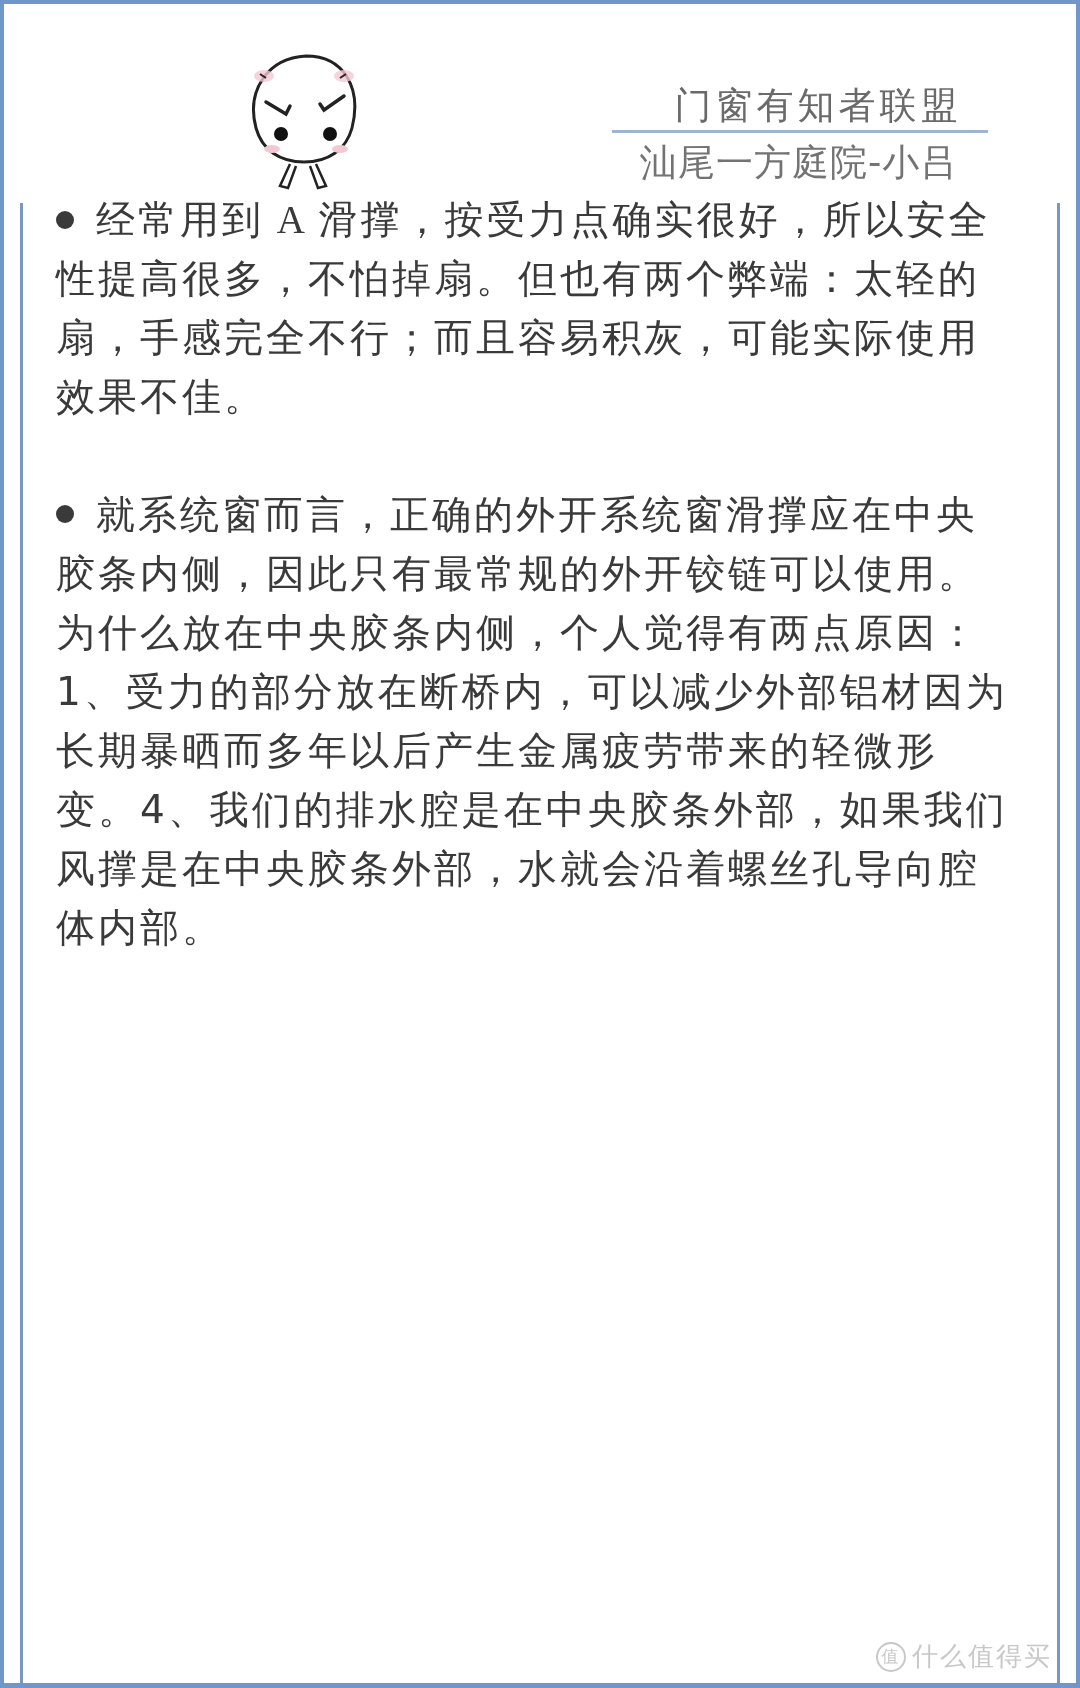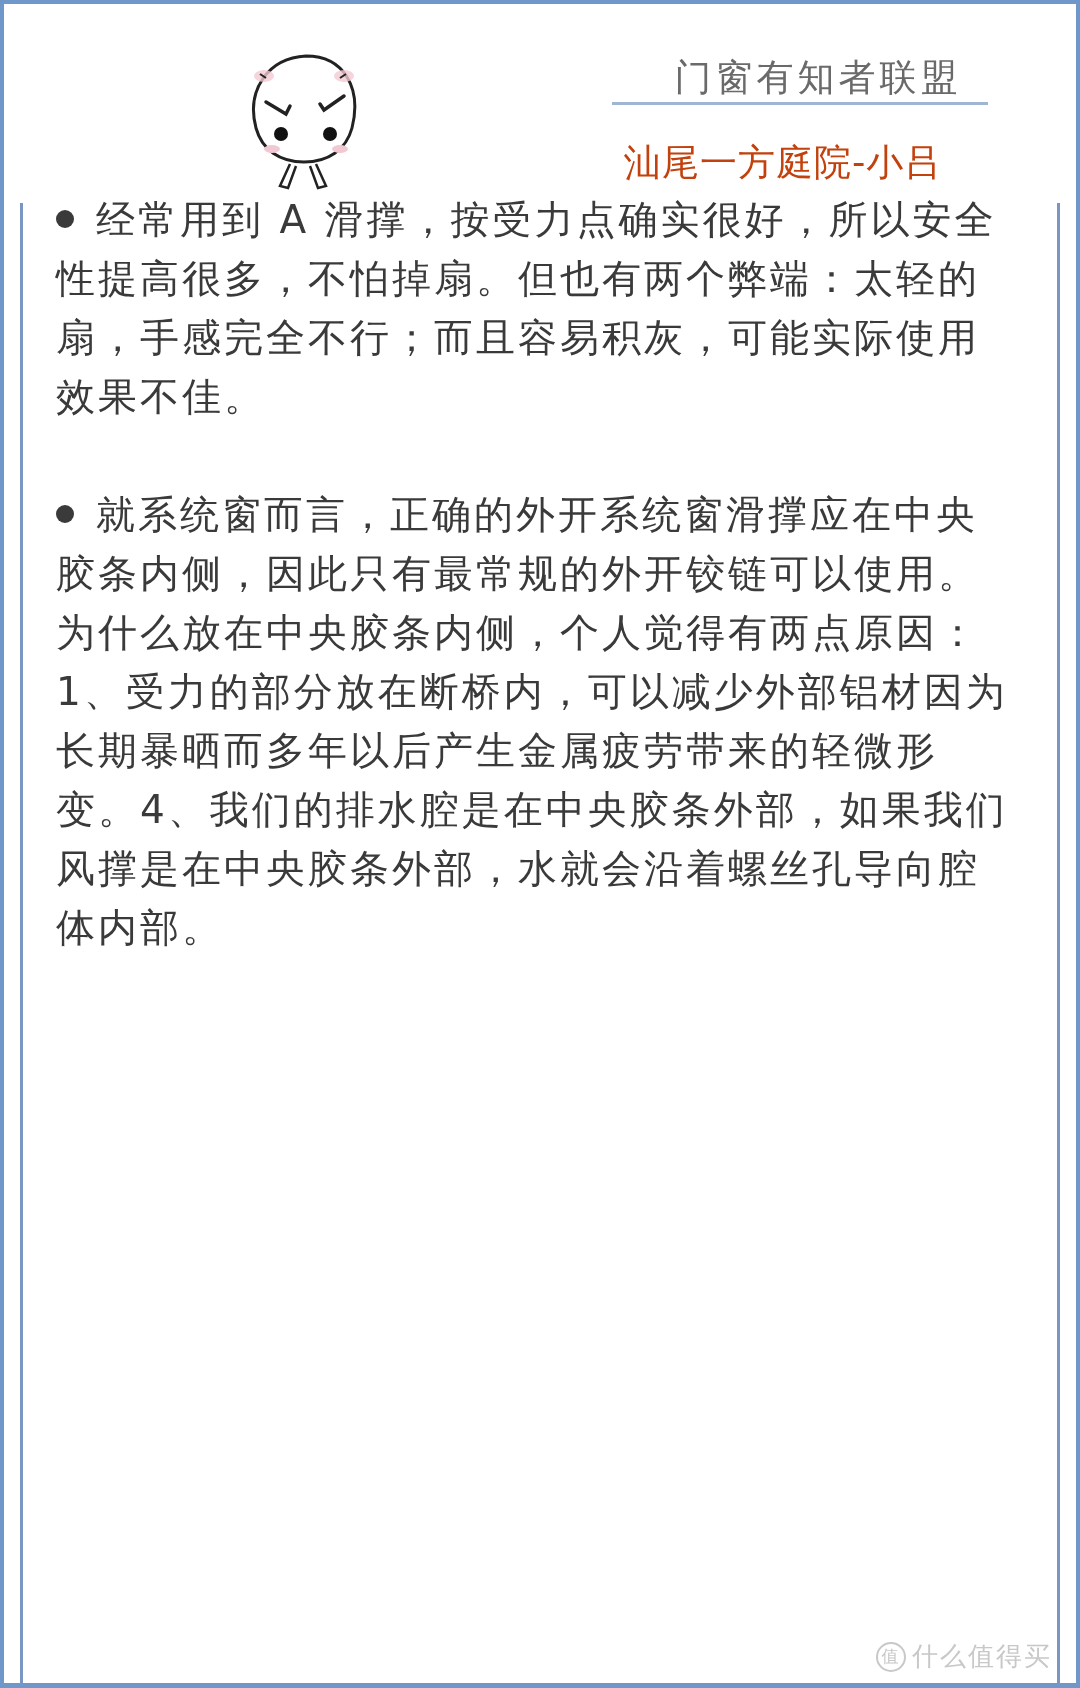--- a/index.html
+++ b/index.html
@@ -20,36 +20,36 @@
   .inner-line.right { left: 1057px; }
 
   .face {
     position: absolute; left: 228px; top: 40px; width: 150px; height: 150px;
   }
   .brand {
     position: absolute; left: 612px; top: 56px; width: 376px; text-align: center;
   }
   .brand-title {
     font-size: 37px; color: #6a6a6a; letter-spacing: 4px; line-height: 44px;
-    display: block; padding-left: 36px;
+    display: block; padding-left: 36px; margin-top: 28px;
   }
   .brand-rule {
     height: 3px; background: #9eb6d3; margin-top: 2px; width: 376px;
   }
   .brand-sub {
-    position: absolute; left: 624px; top: 138px; width: 360px;
-    font-size: 37px; color: #c2410c; line-height: 50px; letter-spacing: 1px;
+    position: absolute; left: 640px; top: 138px; width: 360px;
+    font-size: 37px; color: #737373; line-height: 50px; letter-spacing: 1px;
   }
 
   .content {
     position: absolute; left: 56px; top: 190px; width: 960px;
     color: #3a3a3a; font-size: 39px; line-height: 59px; letter-spacing: 3px;
   }
   .para { margin: 0 0 59px 0; }
-  .para:first-child { margin-top: 0; }
+  .para:first-child { margin-top: 0; font-family: Liberation Serif, serif; }
   .bullet {
     display: inline-block; width: 18px; height: 18px; border-radius: 50%;
     background: #3a3a3a; margin-right: 22px; vertical-align: middle;
     position: relative; top: -4px;
   }
 
   .watermark {
     position: absolute; right: 28px; bottom: 14px;
     font-size: 26px; color: #c8c8c8; letter-spacing: 2px;
     display: flex; align-items: center; gap: 6px;

